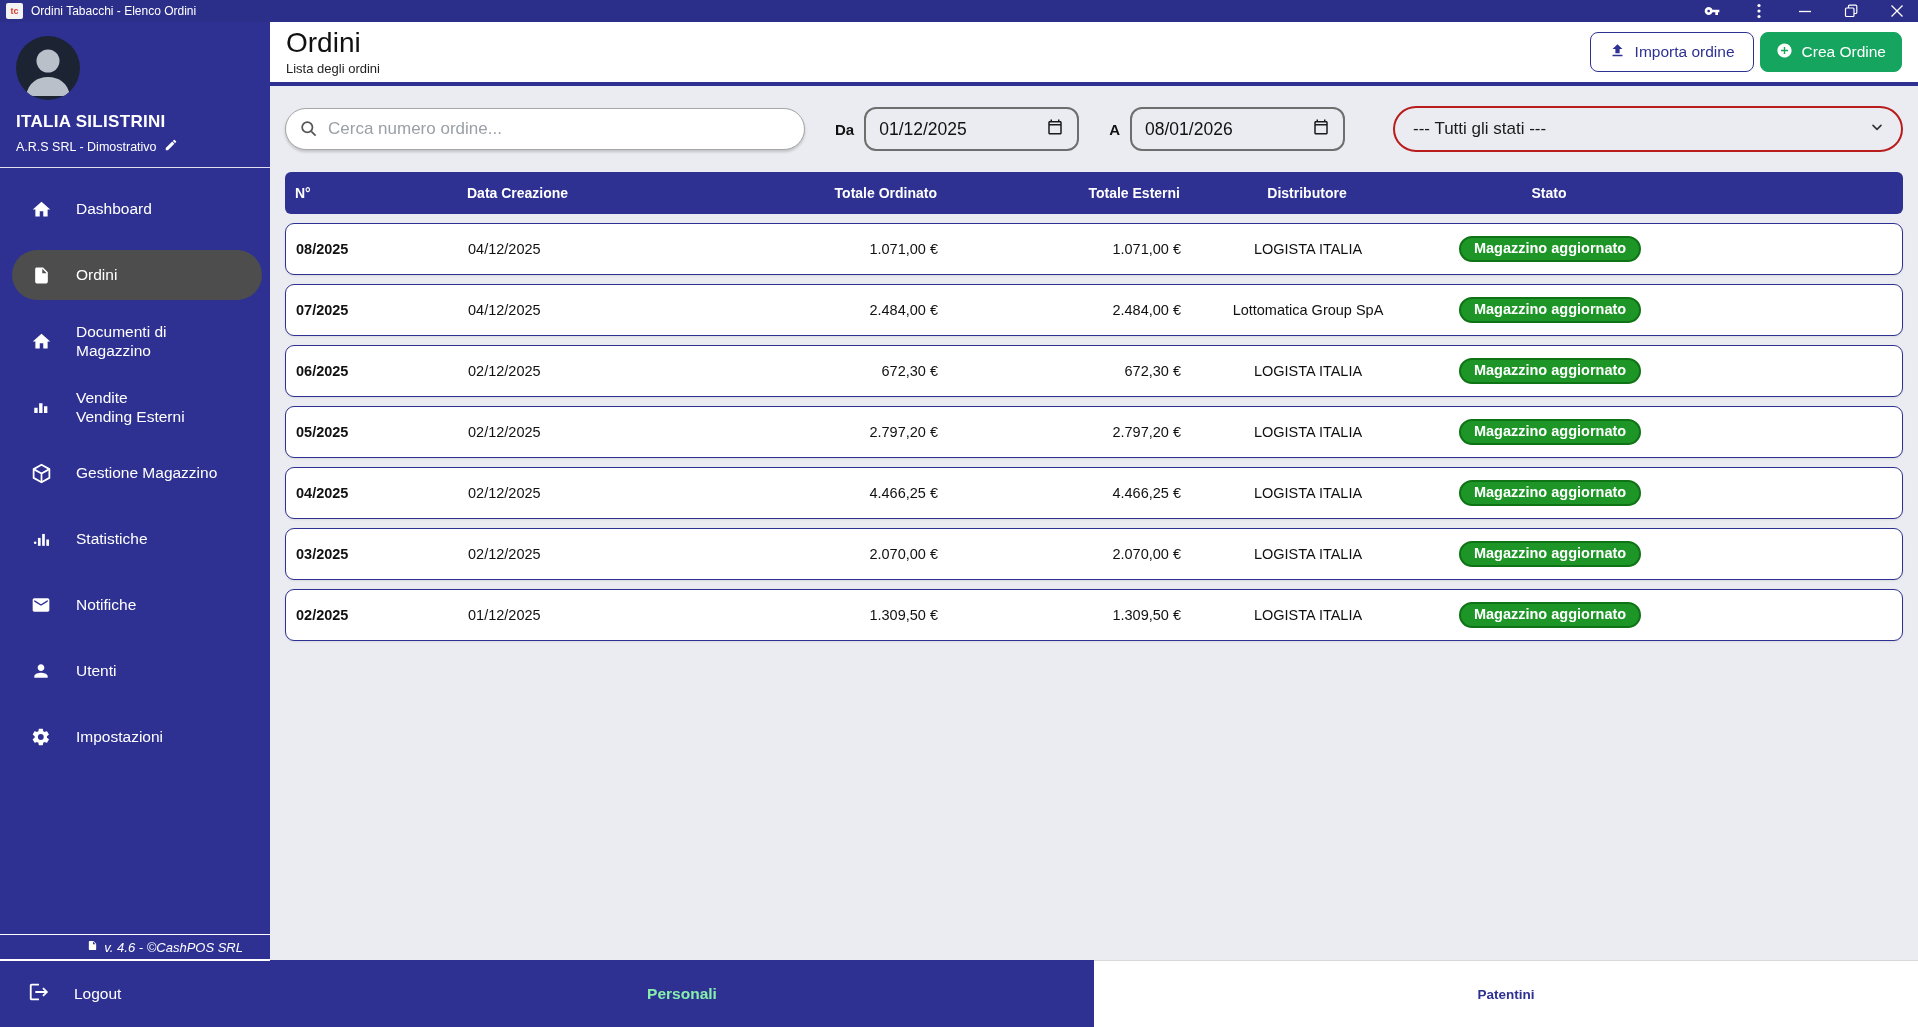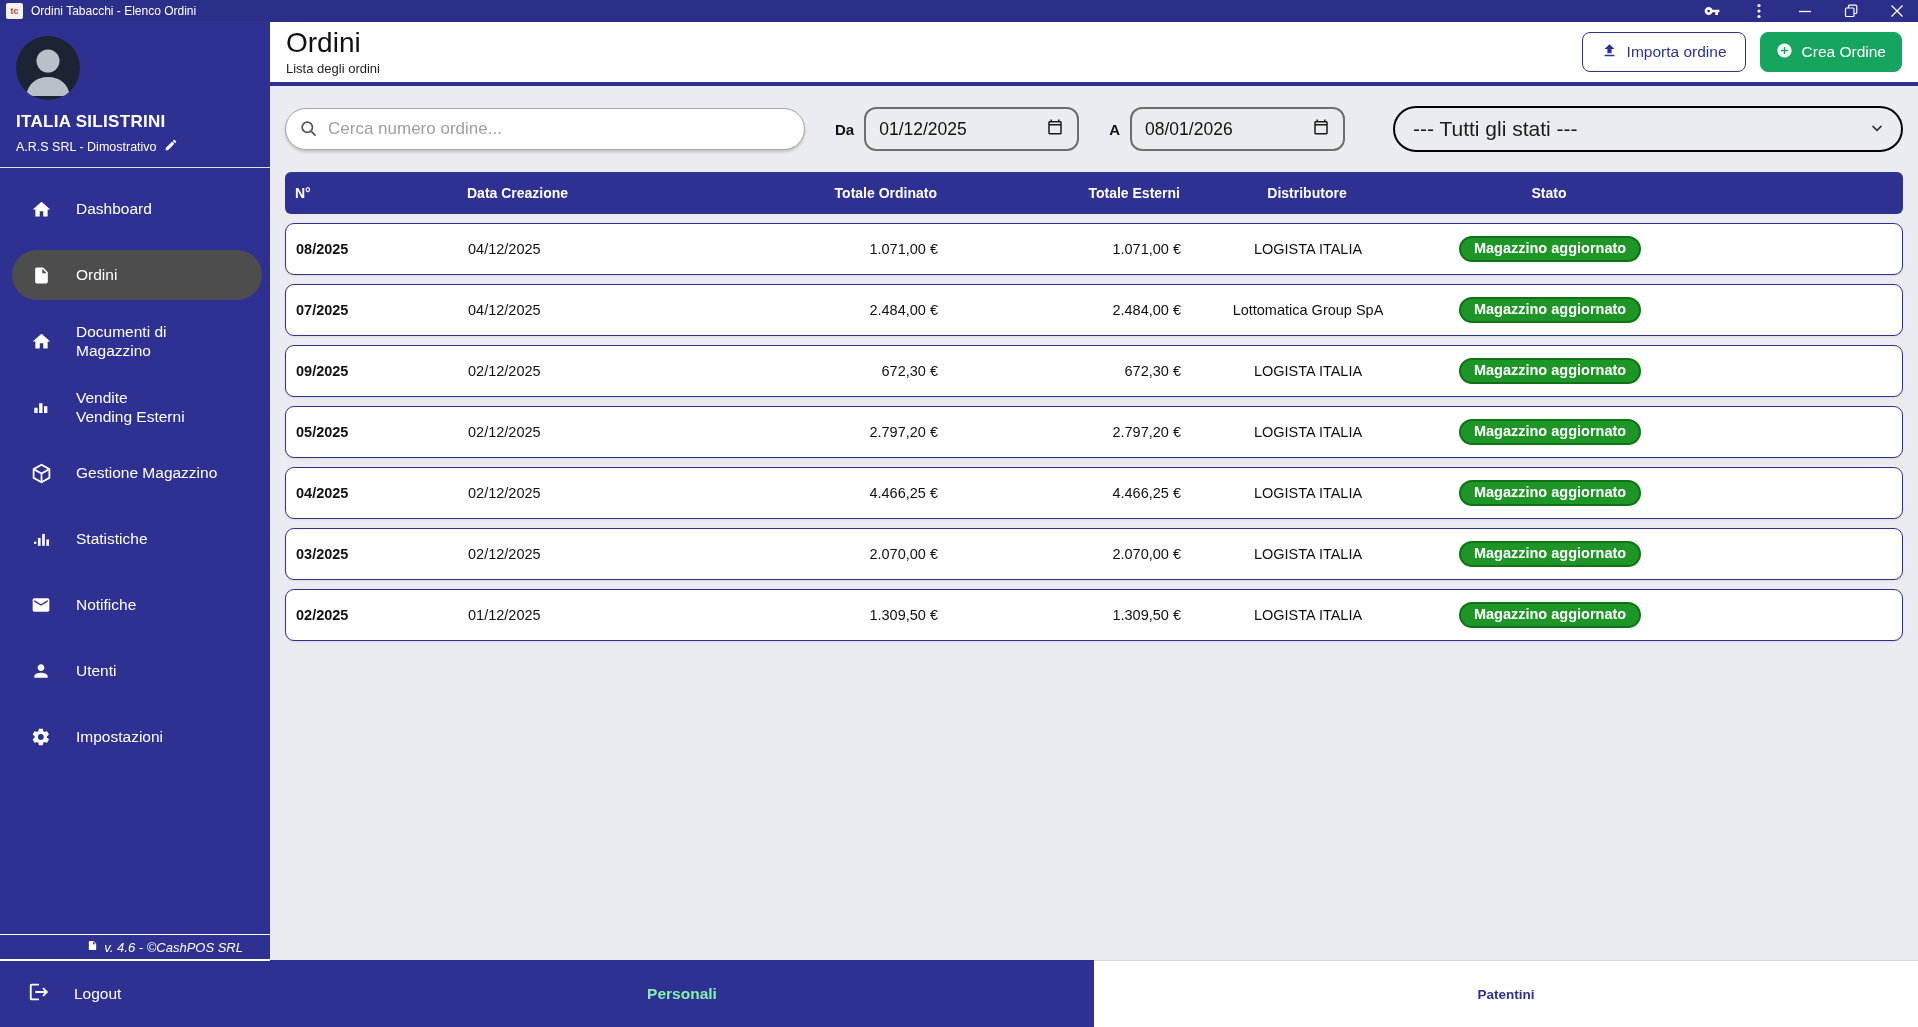--- a/index.html
+++ b/index.html
@@ -40,40 +40,40 @@
   .logout { height:66px; display:flex; align-items:center; gap:24px;
     padding-left:28px; font-size:15.5px; cursor:pointer; }
 
   
   .main { flex:1 1 auto; min-width:0; display:flex; flex-direction:column; background:#ebecf1; }
 
   .page-header { background:#fff; height:64px; border-bottom:4px solid #2e3192;
     display:flex; align-items:center; justify-content:space-between; padding:0 16px; }
   .page-title { font-size:28px; font-weight:400; color:#111; line-height:1.1; }
   .page-subtitle { font-size:13px; color:#222; margin-top:2px; }
-  .header-actions { display:flex; gap:14px; }
+  .header-actions { display:flex; gap:6px; }
   .btn { display:flex; align-items:center; gap:9px; height:40px; border-radius:8px;
     font-size:15.5px; cursor:pointer; font-family:inherit; }
   .btn-outline { background:#fff; border:1px solid #2e3192; color:#2e3192; padding:0 18px; }
   .btn-green { background:#16a55e; border:1px solid #16a55e; color:#fff; padding:0 15px; }
 
   .filters { display:flex; align-items:center; padding:20px 15px; }
   .search-box { position:relative; width:520px; height:42px; }
   .search-box input { width:100%; height:100%; border:1px solid #a6a6a6; border-radius:21px;
     padding:0 16px 0 42px; font-size:17px; color:#333; background:#fff;
     box-shadow:0 2px 3px rgba(0,0,0,.18); font-family:inherit; outline:none; }
   .search-box input::placeholder { color:#9aa0a6; }
   .search-icon { position:absolute; left:14px; top:11px; }
   .flabel { font-size:15px; font-weight:bold; color:#111; margin:0 10px 0 30px; }
   .date-input { width:215px; height:44px; border:2px solid #6e6e6e; border-radius:12px;
     display:flex; align-items:center; justify-content:space-between; padding:0 13px;
     font-size:17.5px; color:#111; cursor:pointer; background:transparent; }
-  .status-select { margin-left:auto; width:510px; height:46px; border:2px solid #000000;
+  .status-select { margin-left:auto; width:510px; height:46px; border:2px solid #b91c1c;
     border-radius:23px; display:flex; align-items:center; justify-content:space-between;
-    padding:0 16px 0 18px; font-size:21px; color:#1b1b1b; cursor:pointer; background:transparent; }
+    padding:0 16px 0 18px; font-size:17px; color:#1b1b1b; cursor:pointer; background:transparent; }
 
   .table-wrap { padding:0 15px; flex:1 1 auto; overflow:hidden; }
   .grid-cols { display:grid; grid-template-columns:172px 210px 260px 243px 254px 230px 1fr;
     align-items:center; }
   .thead { background:#2e3192; color:#fff; height:42px; border-radius:6px;
     font-size:14px; font-weight:bold; padding:0 10px; }
   .row { background:#fff; border:1px solid #2e3192; border-radius:9px; height:52px;
     margin-top:9px; padding:0 10px; font-size:14.5px; color:#111;
     box-shadow:0 1px 2px rgba(0,0,0,.08); cursor:pointer; }
   .c-right { text-align:right; }
@@ -348,21 +348,21 @@
             <span class="cell-n">07/2025</span>
             <span>04/12/2025</span>
             <span class="c-right">2.484,00 €</span>
             <span class="c-right">2.484,00 €</span>
             <span class="c-center">Lottomatica Group SpA</span>
             <span class="c-center"><span class="badge">Magazzino aggiornato</span></span>
             <span></span>
           </div>
 
           <div class="row grid-cols">
-            <span class="cell-n">09/2025</span>
+            <span class="cell-n">06/2025</span>
             <span>02/12/2025</span>
             <span class="c-right">672,30 €</span>
             <span class="c-right">672,30 €</span>
             <span class="c-center">LOGISTA ITALIA</span>
             <span class="c-center"><span class="badge">Magazzino aggiornato</span></span>
             <span></span>
           </div>
 
           <div class="row grid-cols">
             <span class="cell-n">05/2025</span>

